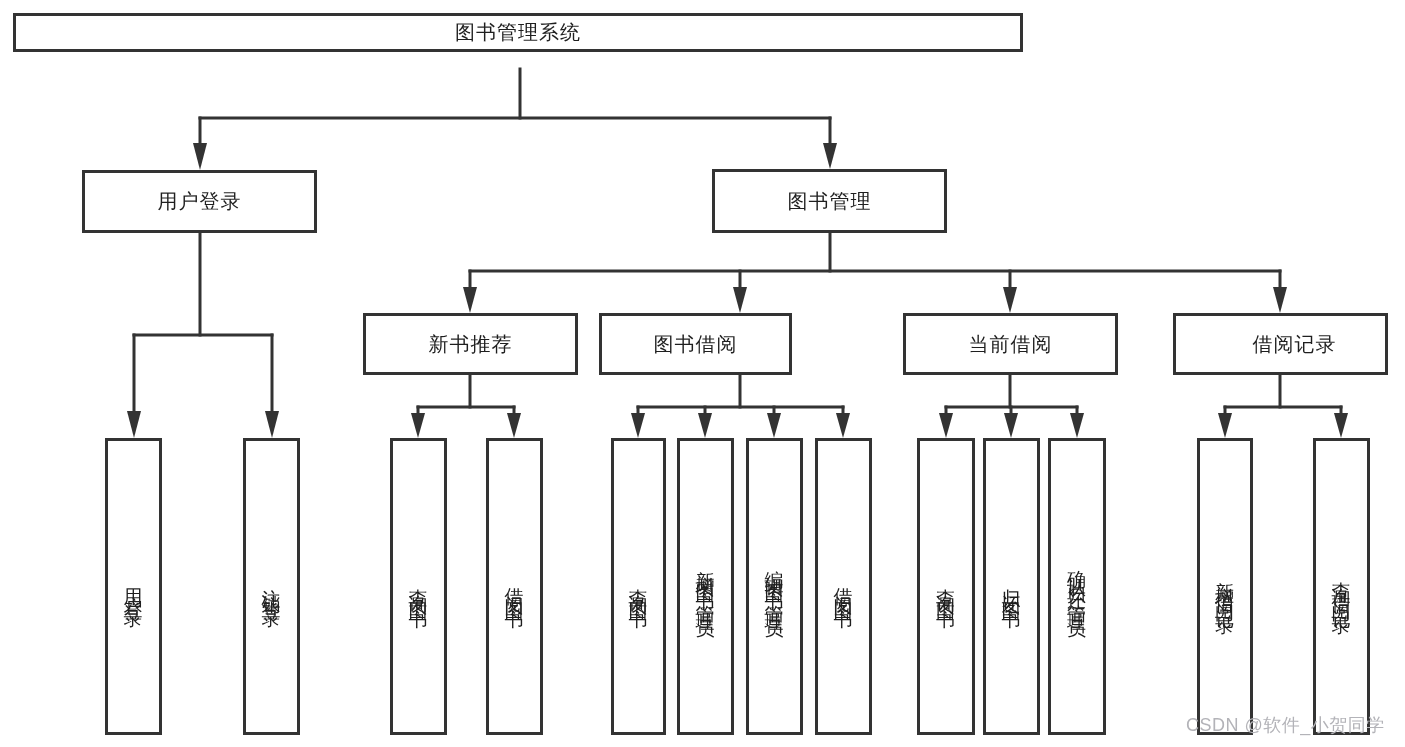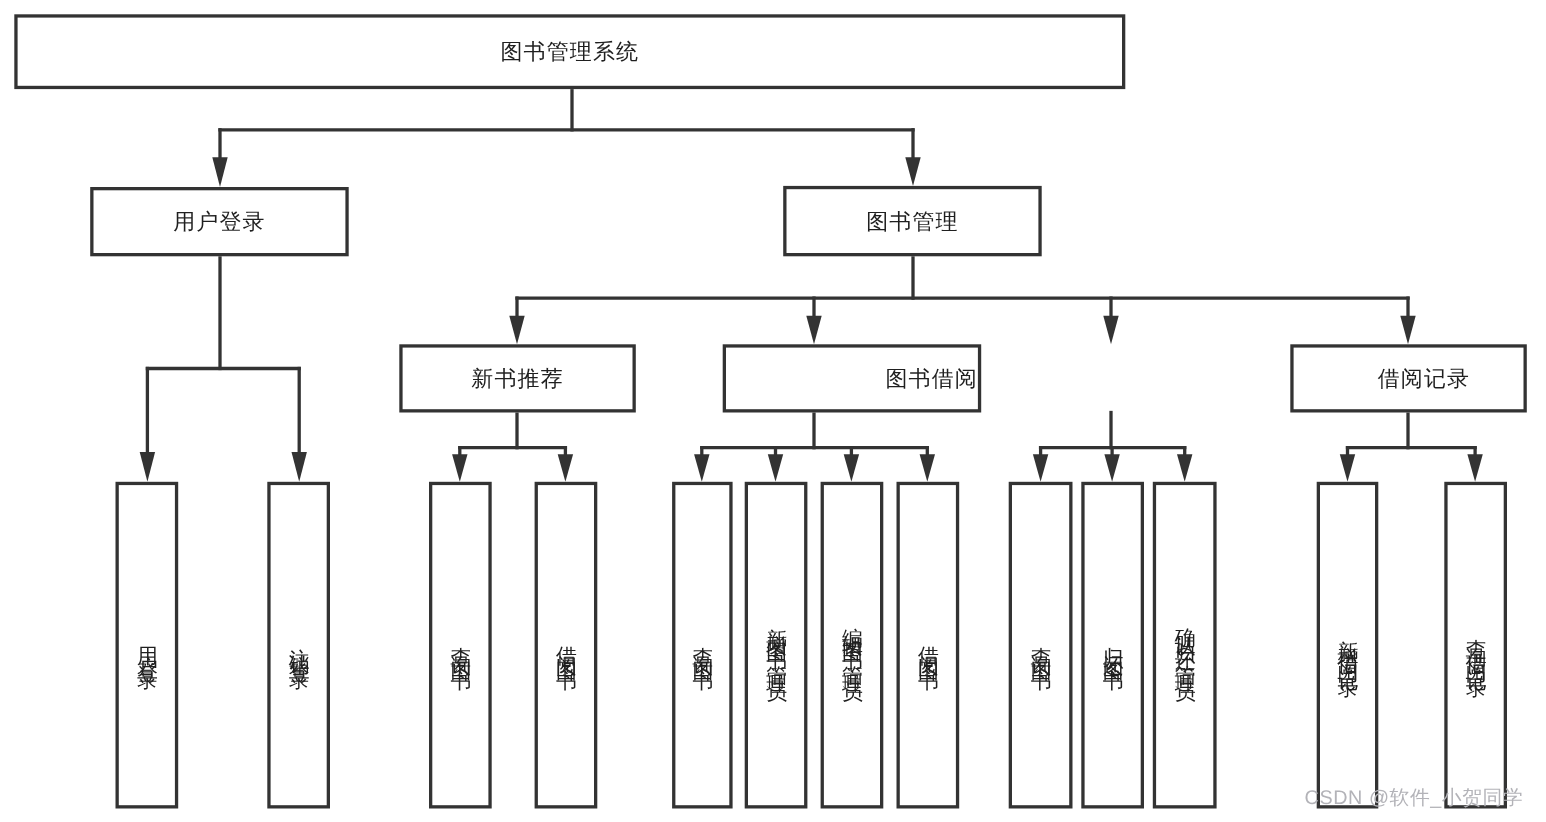--- a/index.html
+++ b/index.html
@@ -116,36 +116,39 @@
       <polygon points="767,413 781,413 774,438"></polygon>
       <polygon points="836,413 850,413 843,438"></polygon>
       <polygon points="939,413 953,413 946,438"></polygon>
       <polygon points="1004,413 1018,413 1011,438"></polygon>
       <polygon points="1070,413 1084,413 1077,438"></polygon>
       <polygon points="1218,413 1232,413 1225,438"></polygon>
       <polygon points="1334,413 1348,413 1341,438"></polygon>
     </g>
   </svg>
 
-  <div class="node hbox" style="left:13px; top:13px; width:1010px; height:68px;">
+  <div class="node hbox" style="left:13px; top:13px; width:1010px; height:39px;">
     <span>图书管理系统</span>
   </div>
 
   <div class="node hbox" style="left:82px; top:170px; width:235px; height:63px;">
     <span>用户登录</span>
   </div>
   <div class="node hbox" style="left:363px; top:313px; width:215px; height:62px;">
     <span>新书推荐</span>
   </div>
 
   <div class="node hbox" style="left:712px; top:169px; width:235px; height:64px;">
     <span>图书管理</span>
   </div>
-  <div class="node hbox" style="left:657px; top:313px; width:235px; height:62px;justify-content:flex-end;">
+  <div class="node hbox" style="left:599px; top:313px; width:193px; height:62px;">
     <span>图书借阅</span>
+  </div>
+  <div class="node hbox" style="left:903px; top:313px; width:215px; height:62px;">
+    <span>当前借阅</span>
   </div>
   <div class="node hbox" style="left:1173px; top:313px; width:215px; height:62px;padding-left:28px;">
     <span>借阅记录</span>
   </div>
 
   <div class="node vbox" style="left:105px;">
     <span>用户登录</span>
   </div>
   <div class="node vbox" style="left:243px;">
     <span>注销登录</span>

